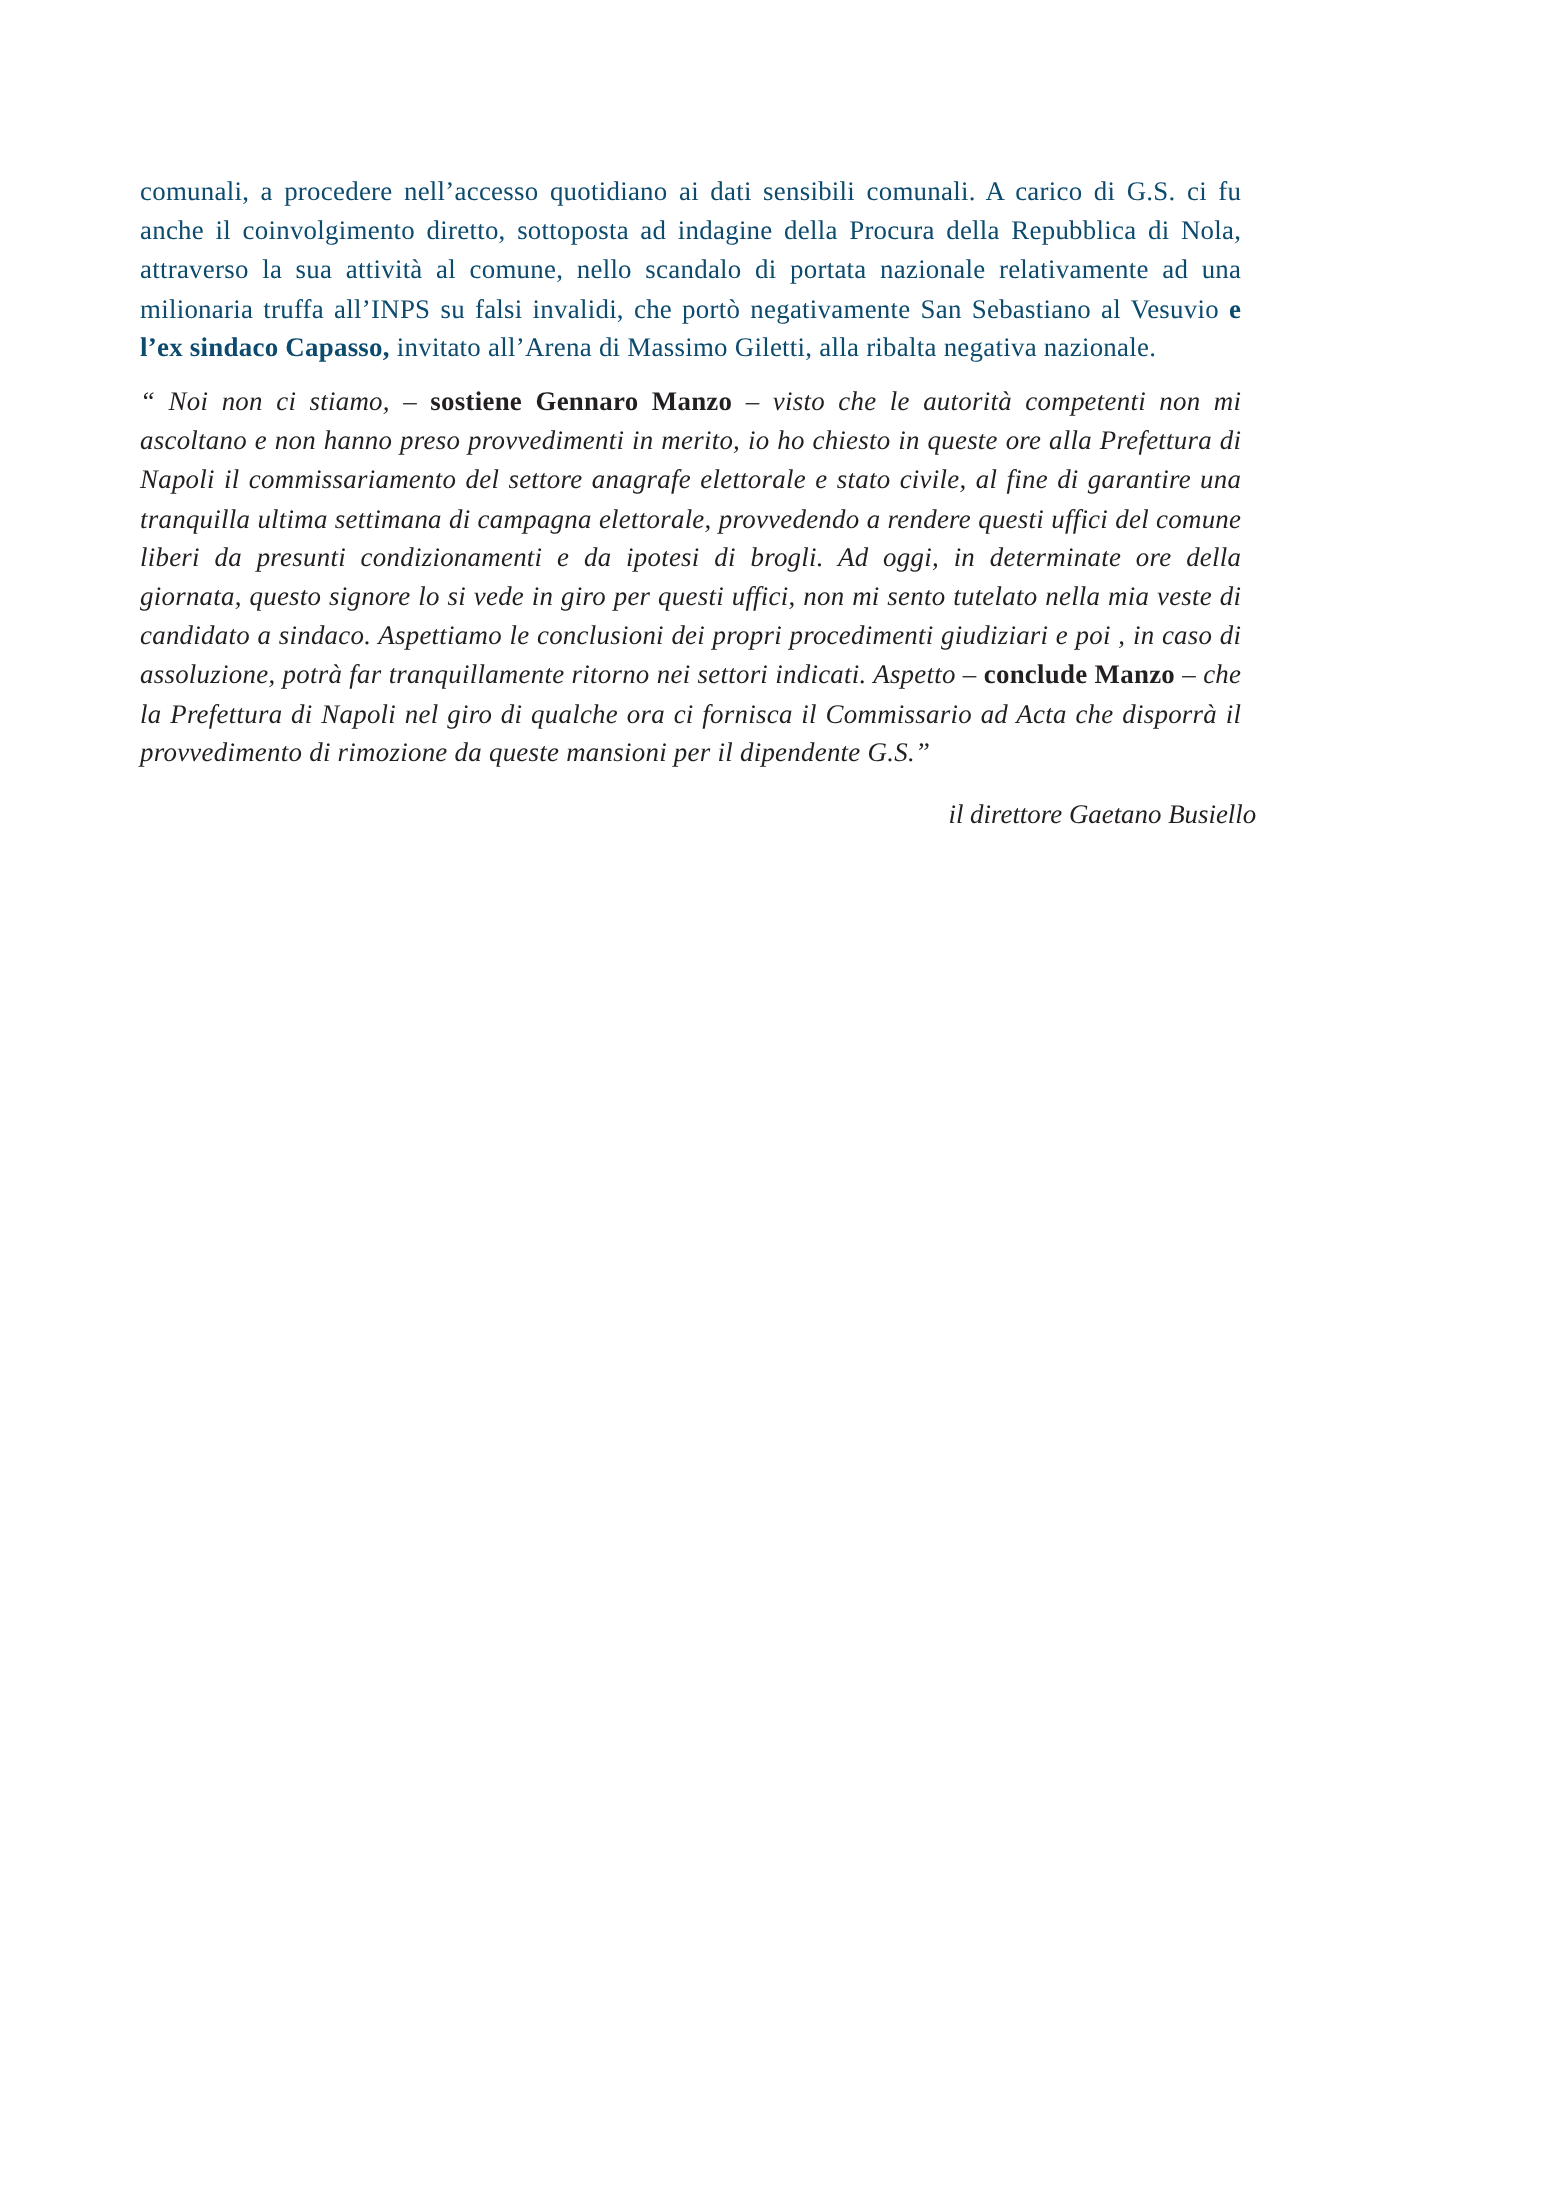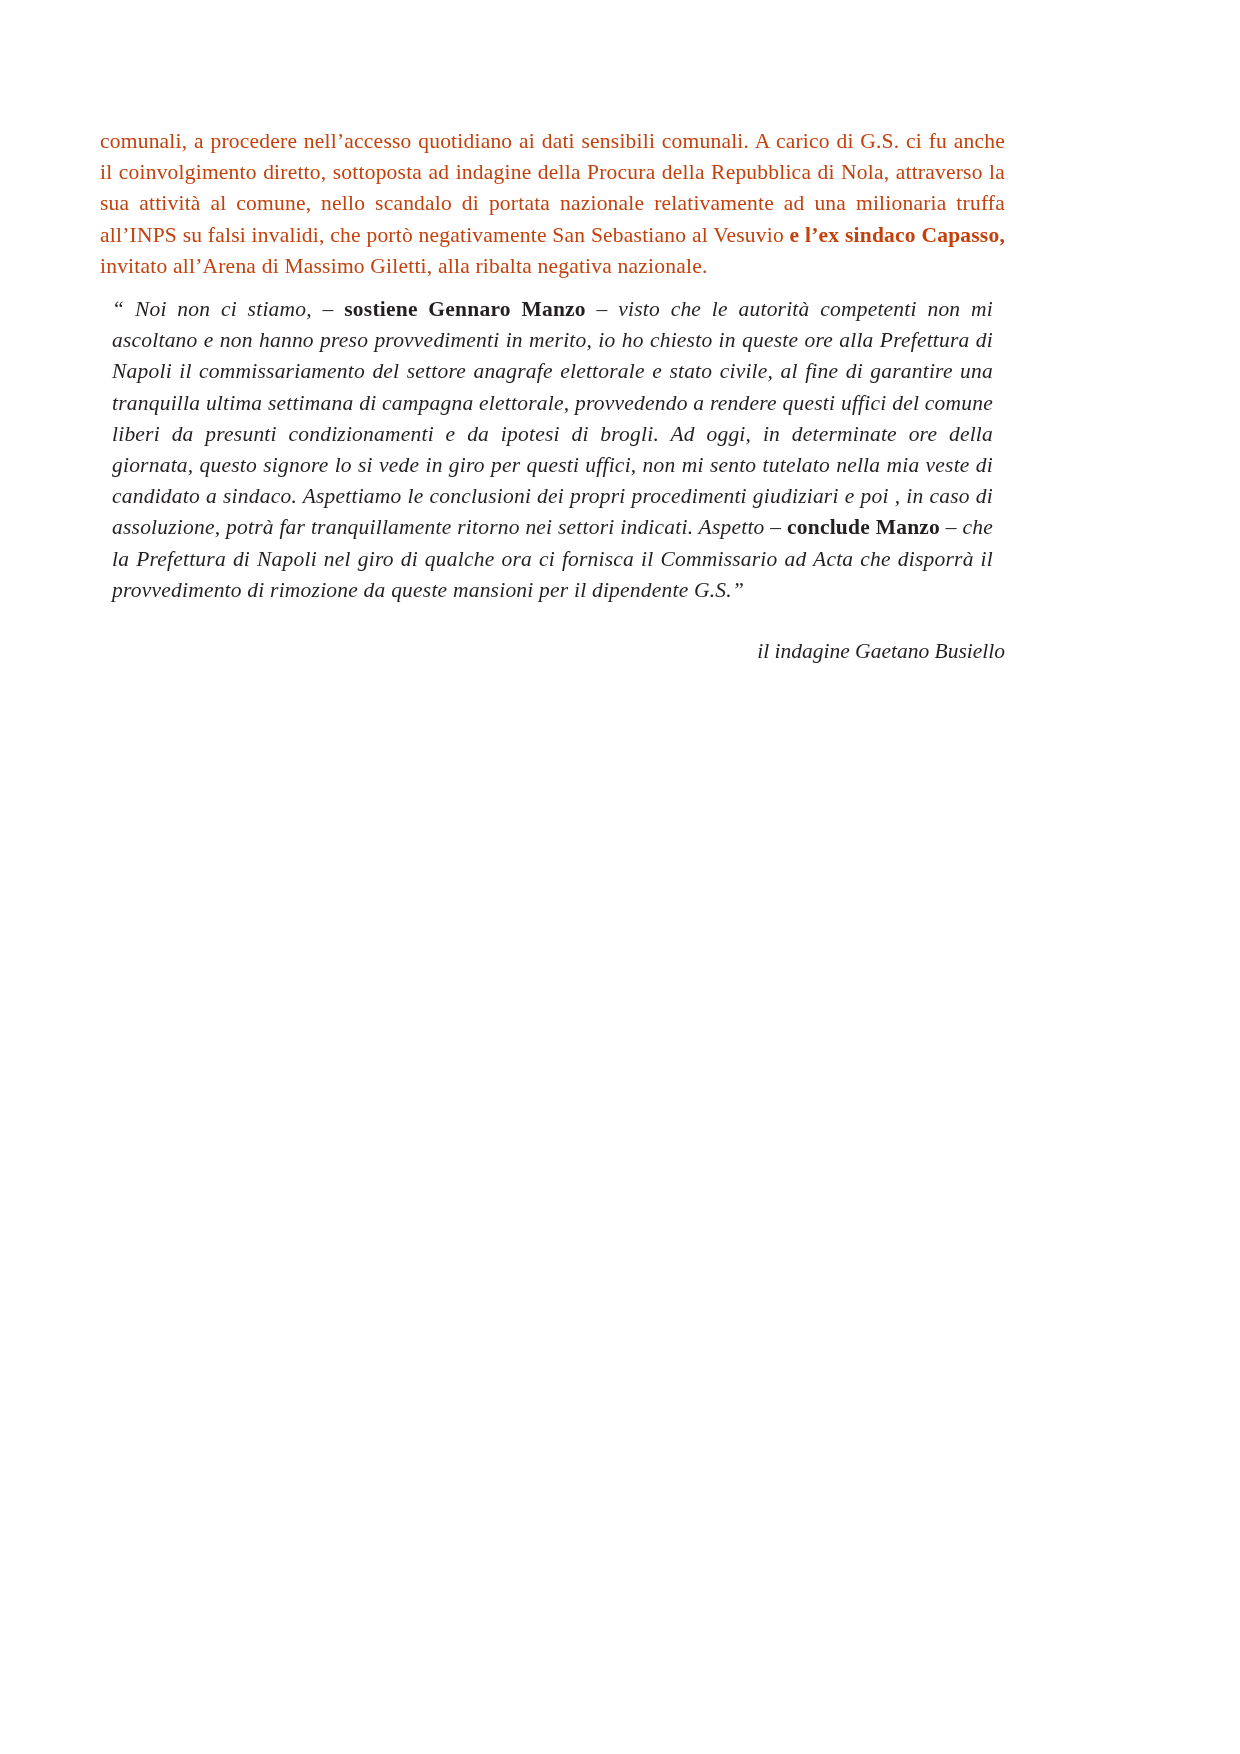--- a/index.html
+++ b/index.html
@@ -18,24 +18,24 @@
   .content {
     position: absolute;
     left: 100px;
     top: 126px;
     width: 905px;
   }
   .para-roman {
     font-family: "Liberation Serif", "DejaVu Serif", serif;
     font-size: 21.5px;
     line-height: 31.2px;
-    color: #c2410c;
+    color: #0c4a6e;
     text-align: justify;
     text-justify: inter-word;
-    margin: 0;
+    margin: 12px;
     letter-spacing: 0.01em;
   }
   .para-roman b {
     font-weight: bold;
   }
   .para-italic {
     font-family: "Liberation Serif", "DejaVu Serif", serif;
     font-style: italic;
     font-size: 21.5px;
     line-height: 31.2px;
@@ -69,16 +69,16 @@
 
   <div class="content">
 
     <p class="para-roman"><span>comunali,  a procedere nell’accesso quotidiano ai dati sensibili comunali. A carico di G.S. ci fu anche il coinvolgimento diretto, sottoposta ad indagine della Procura della Repubblica di Nola,  attraverso la sua attività al comune,   nello scandalo di portata nazionale relativamente ad una milionaria truffa all’INPS su falsi invalidi, che portò negativamente San Sebastiano al Vesuvio </span><b>e l’ex sindaco Capasso,</b><span> invitato all’Arena di Massimo Giletti, alla ribalta negativa nazionale.</span></p>
 
     <p class="para-italic"><span>“ Noi non ci stiamo, – </span><b>sostiene Gennaro Manzo</b><span> – visto che le autorità competenti non mi ascoltano e non hanno preso provvedimenti in merito, io ho chiesto  in queste ore alla Prefettura di Napoli il commissariamento del settore anagrafe elettorale e stato civile, al fine di garantire una tranquilla ultima settimana di campagna  elettorale, provvedendo a rendere questi uffici del comune liberi da presunti condizionamenti e da ipotesi di brogli. Ad oggi, in determinate ore della giornata, questo signore lo si vede in giro per questi uffici, non mi sento tutelato nella mia veste di candidato a sindaco. Aspettiamo le conclusioni dei propri procedimenti giudiziari e poi , in caso di assoluzione, potrà far tranquillamente ritorno nei settori indicati. Aspetto – </span><b>conclude Manzo</b><span> – che la Prefettura di Napoli nel giro di qualche ora ci fornisca il Commissario ad Acta che disporrà il provvedimento di rimozione da queste mansioni per il dipendente G.S.”</span></p>
 
   </div>
 
   <div class="signature">
-    <span>il indagine Gaetano Busiello</span>
+    <span>il direttore Gaetano Busiello</span>
   </div>
 
 </div>
 
 </body></html>

